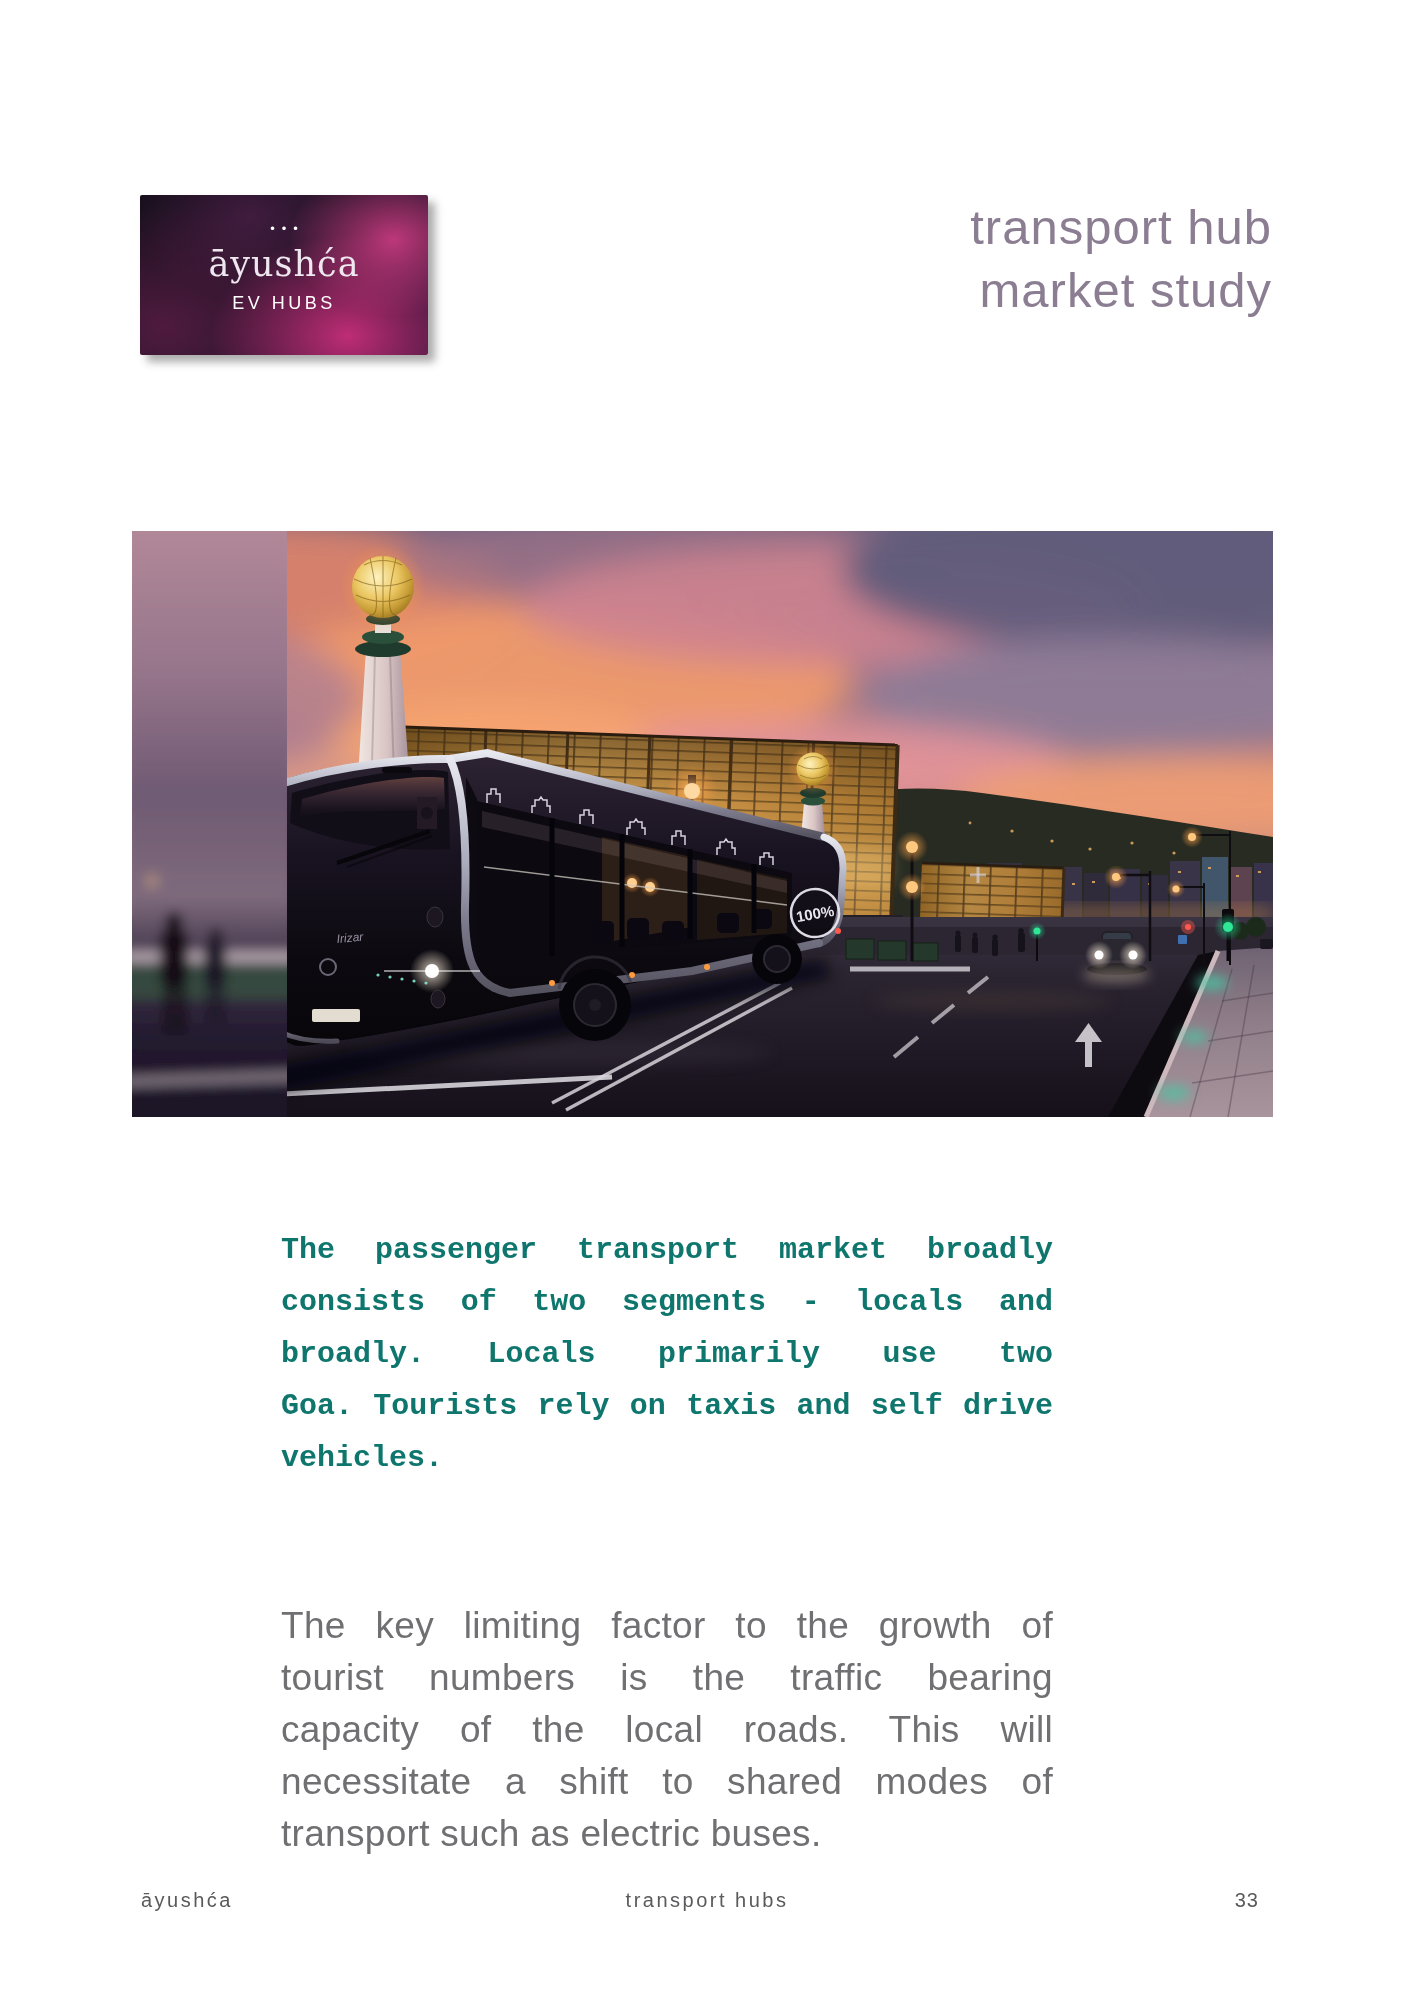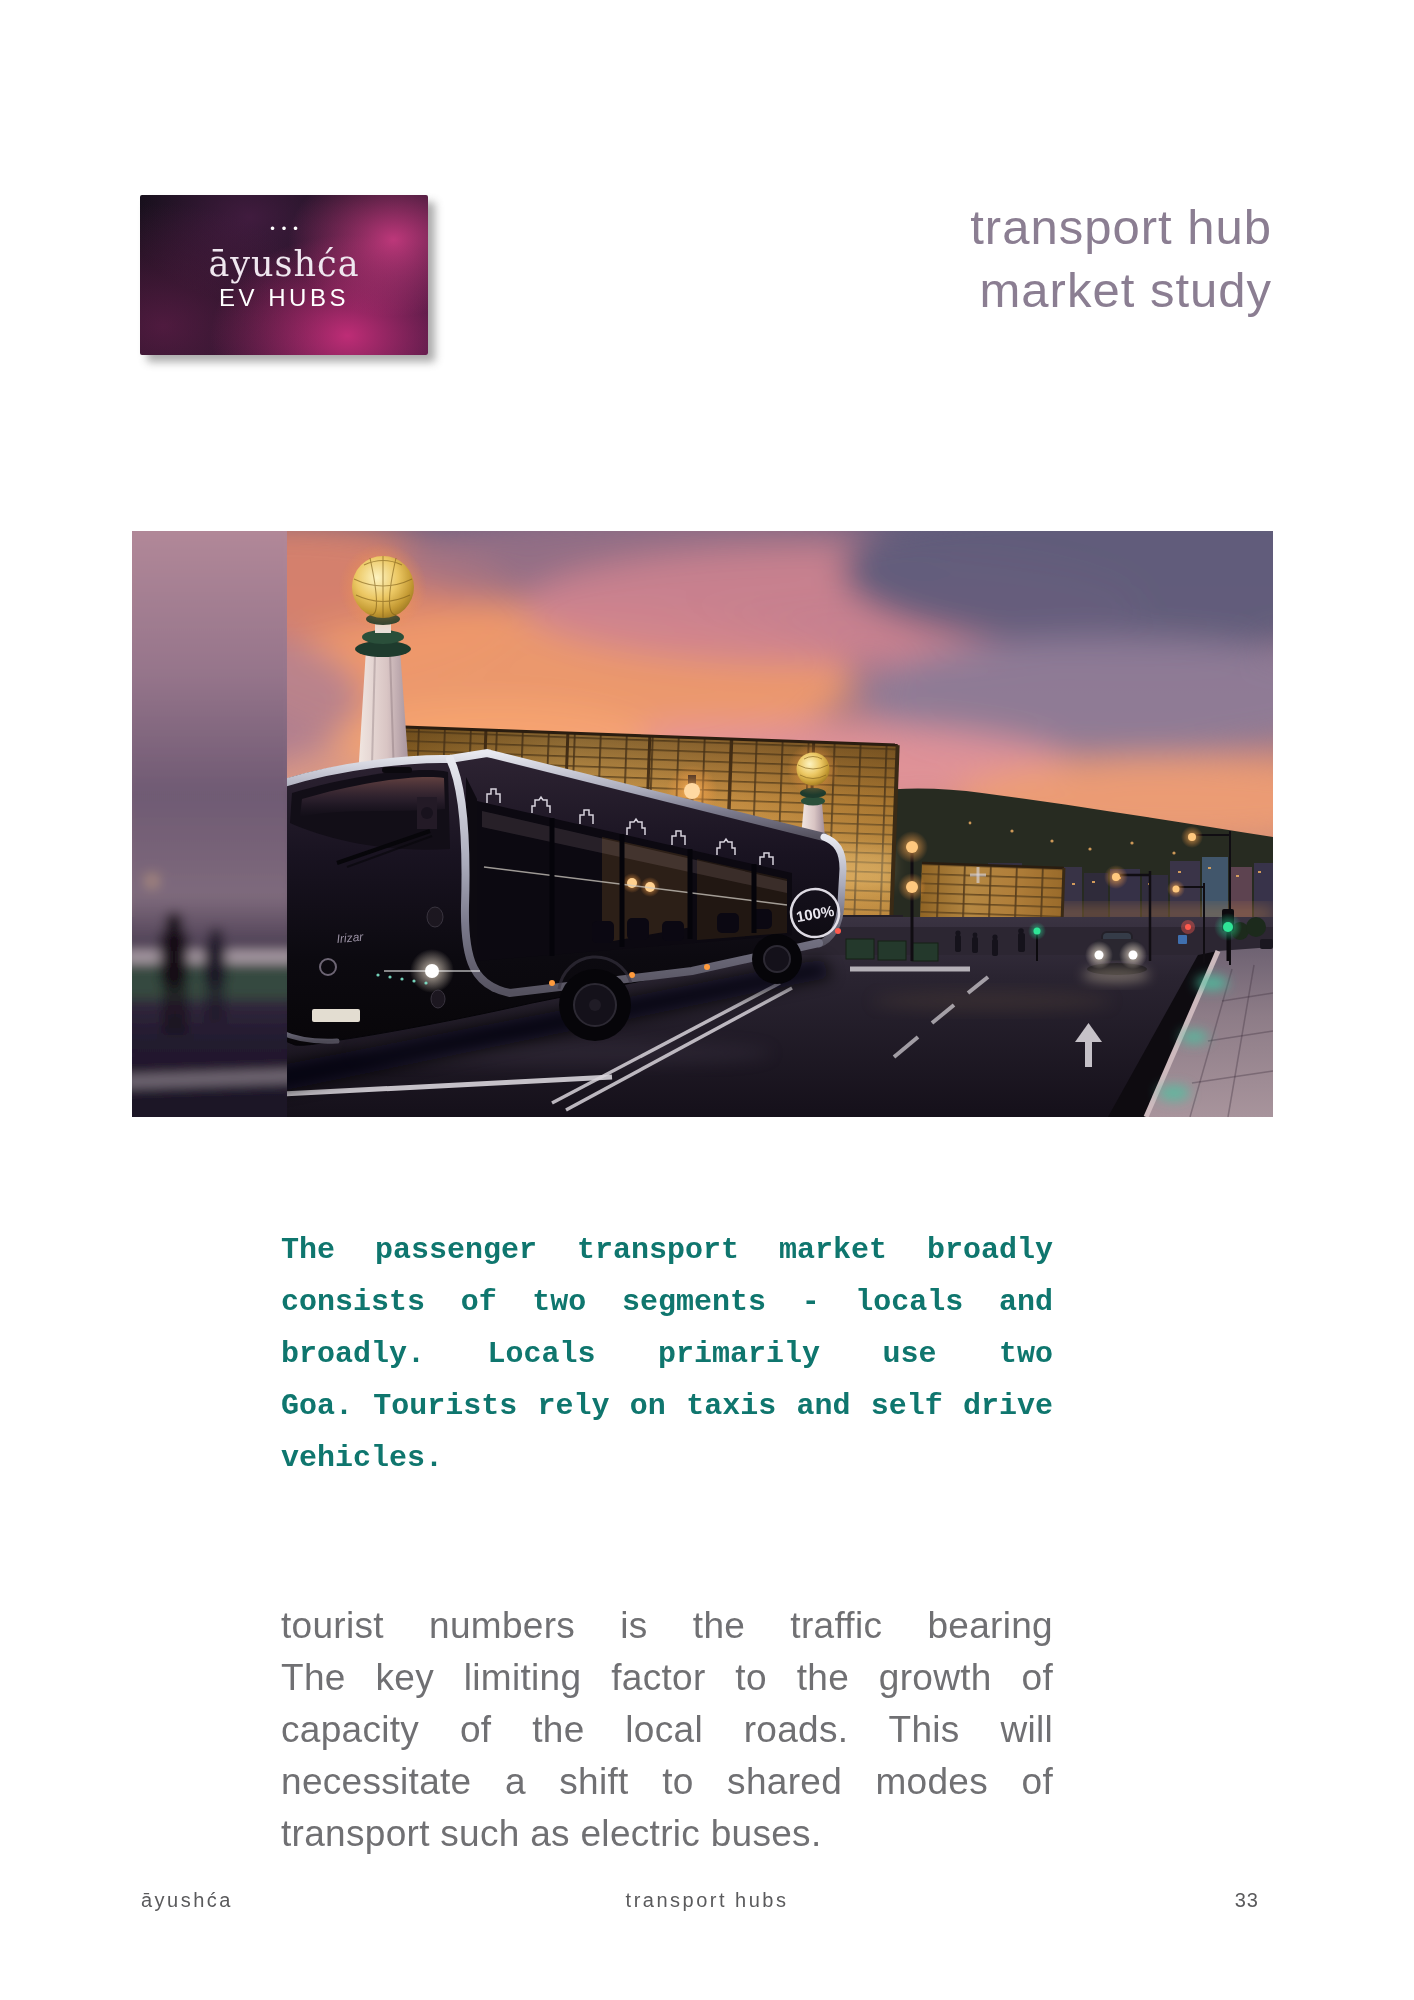--- a/index.html
+++ b/index.html
@@ -17,21 +17,21 @@
       radial-gradient(150px 110px at 88% 28%, rgba(216,62,136,.85), transparent 70%),
       radial-gradient(190px 140px at 72% 88%, rgba(198,46,122,.95), transparent 72%),
       radial-gradient(230px 170px at 8% 82%, rgba(122,34,88,.55), transparent 72%),
       radial-gradient(170px 120px at 38% 14%, rgba(74,30,70,.8), transparent 70%),
       radial-gradient(120px 90px at 60% 55%, rgba(40,18,40,.9), transparent 75%),
       linear-gradient(135deg,#150f1a 0%,#1c1222 45%,#301536 100%);
     color:#f3edf3;text-align:center;
   }
   .logo-dots{margin-top:26px;font-size:13px;letter-spacing:7px;color:#ffffff;text-indent:7px;}
   .logo-wordmark{margin-top:8px;font-family:"DejaVu Serif",serif;font-size:35px;font-weight:400;letter-spacing:1px;color:#efe7ef;}
-  .logo-sub{font-size:24px;letter-spacing:3.5px;color:#ffffff;}
+  .logo-sub{margin-top:9px;font-size:18px;letter-spacing:3.5px;color:#ffffff;}
   
   .page-title{
     position:absolute;top:196px;right:142px;text-align:right;
     font-size:49px;line-height:63px;letter-spacing:1px;font-weight:400;
   }
   
   .hero{position:absolute;left:132px;top:531px;width:1141px;height:586px;}
   .hero svg{display:block;width:100%;height:100%;}
   
   .para{position:absolute;left:281px;width:772px;}
@@ -506,22 +506,22 @@
 
   <div class="para para-mono" id="paraMono" style="color: #0f766e;">
       <div class="jline">The passenger transport market broadly</div>
       <div class="jline">consists of two segments - locals and</div>
       <div class="jline">broadly. Locals primarily use two</div>
       <div class="jline">Goa. Tourists rely on taxis and self drive</div>
       <div class="jline last">vehicles.</div>
     </div>
 
   <div class="para para-sans" id="paraSans" style="color: rgb(112, 112, 115);">
+      <div class="jline">The key limiting factor to the growth of</div>
       <div class="jline">tourist numbers is the traffic bearing</div>
-      <div class="jline">The key limiting factor to the growth of</div>
       <div class="jline">capacity of the local roads. This will</div>
       <div class="jline">necessitate a shift to shared modes of</div>
       <div class="jline last">transport such as electric buses.</div>
     </div>
 
   <div class="footer" id="pageFooter" style="color: rgb(90, 90, 92);">
     <span class="f-left">āyushća</span>
     <span class="f-center">transport hubs</span>
     <span class="f-right">33</span>
   </div>

